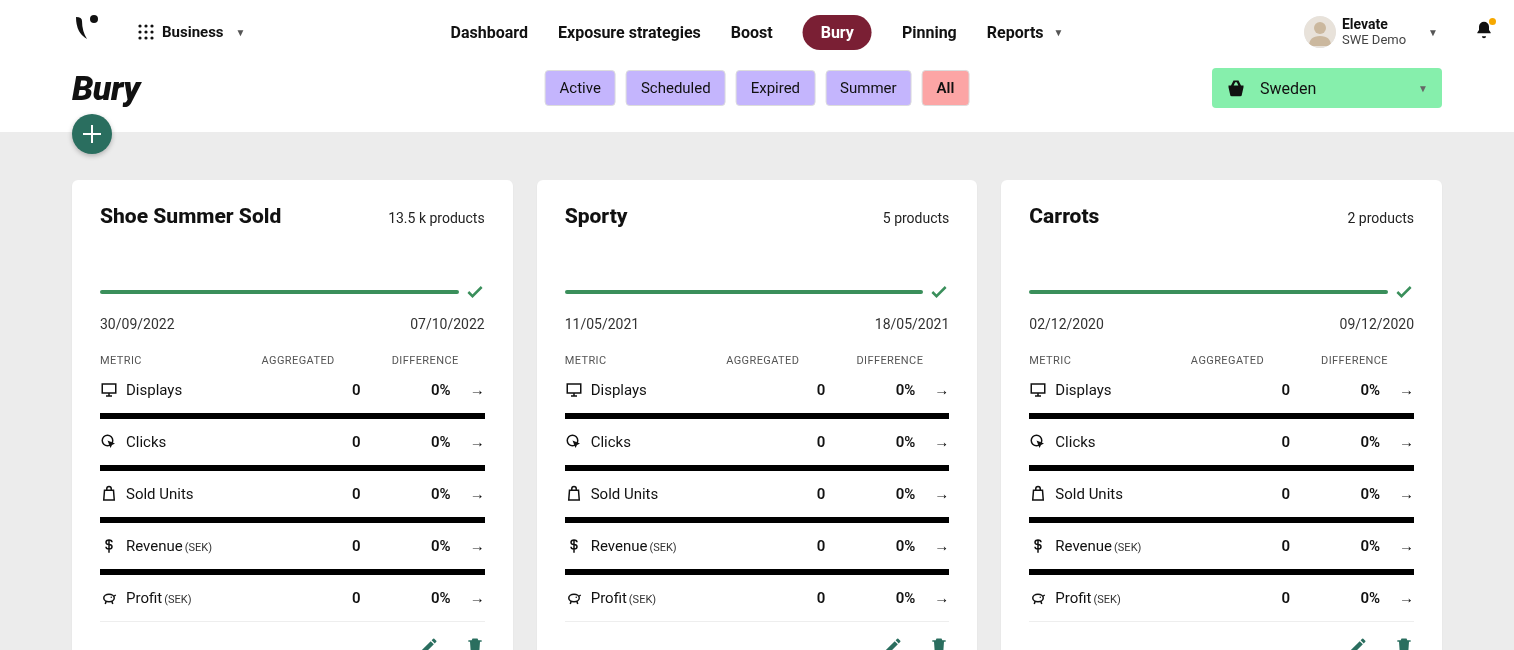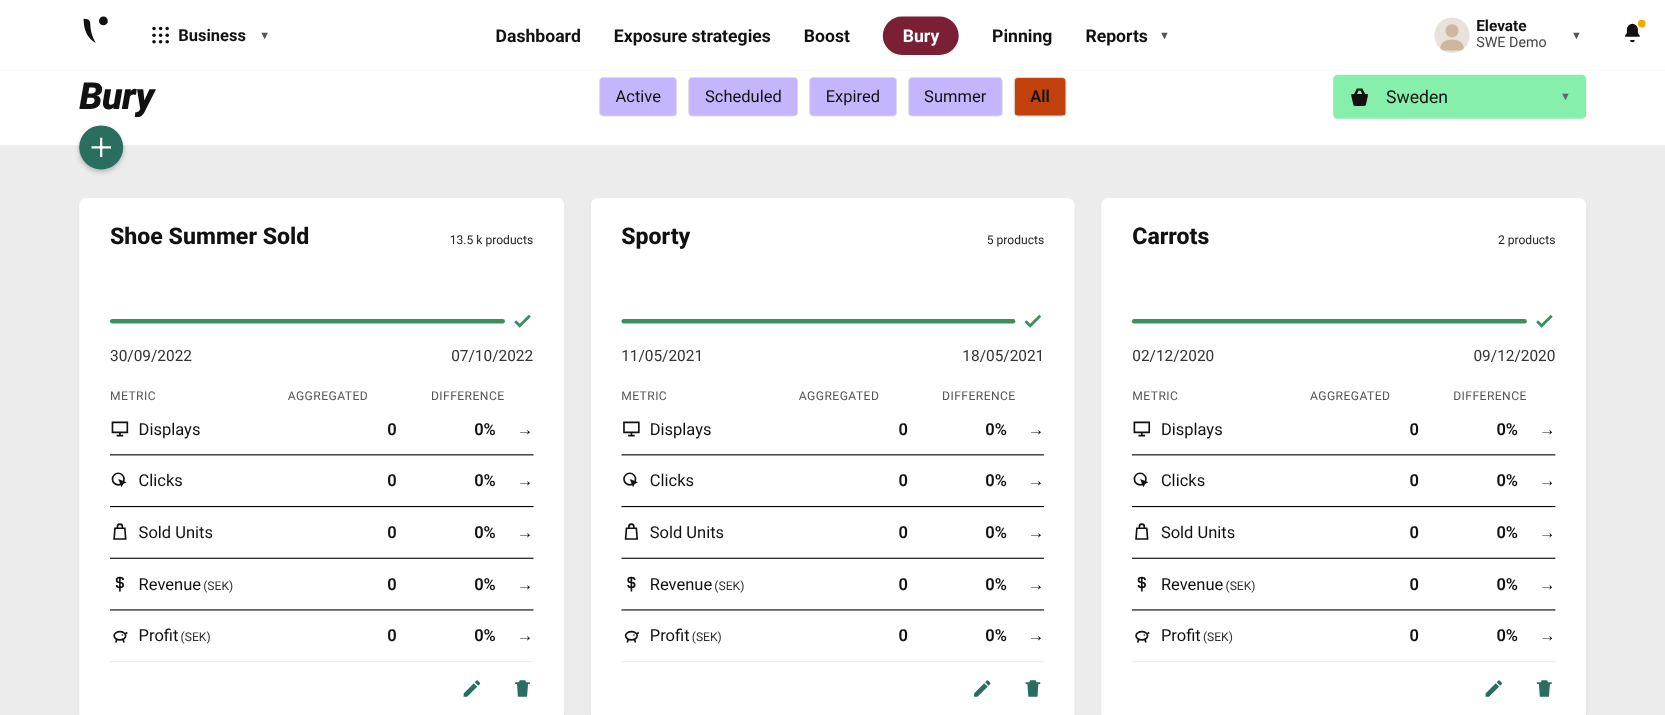--- a/index.html
+++ b/index.html
@@ -99,21 +99,21 @@
     }
     .pill {
       border:1px solid #dcdcdc;
       border-radius:4px;
       padding:8px 14px;
       font-size:15px;
       background:#c4b5fd;
       cursor:pointer;
     }
     .pill.active {
-      background:#c2410c;
+      background:#fca5a5;
       border-color:#dcdcdc;
       font-weight:600;
     }
     .locale-select {
       margin-left:auto;
       background:#86efac;
       border-radius:4px;
       padding:10px 14px;
       display:flex;
       align-items:center;
@@ -149,33 +149,33 @@
       background:#fff;
       border-radius:6px;
       flex:1;
       padding: 24px 28px 14px 28px;
       box-shadow:0 1px 2px rgba(0,0,0,.05);
       display:flex;
       flex-direction:column;
     }
     .card-head { display:flex; justify-content:space-between; align-items:baseline; }
     .card-title { font-weight:800; font-size:21px; }
-    .card-count { font-size:11px; color:#222; }
+    .card-count { font-size:14px; color:#222; }
     .progress-row { margin-top:54px; display:flex; align-items:center; gap:6px; }
     .progress-bar { flex:1; height:4px; background:#3a8f5b; border-radius:2px; }
     .dates-row { display:flex; justify-content:space-between; margin-top:14px; font-size:14px; color:#333; }
     .table-head { display:flex; margin-top:22px; font-size:11px; letter-spacing:0.4px; color:#555; }
     .th-metric { flex:1.3; }
     .th-agg { width:110px; text-align:right; }
     .th-diff { width:150px; text-align:right; padding-right:26px; }
     .metric-row {
       display:flex;
       align-items:center;
       padding:14px 0;
-      border-bottom:1px solid #000000;
+      border-bottom:6px solid #000000;
       font-size:15px;
     }
     .metric-icon { width:26px; display:flex; align-items:center; justify-content:flex-start; }
     .metric-label { flex:1; display:flex; align-items:baseline; gap:2px; }
     .metric-unit { font-size:11px; color:#333; }
     .metric-agg { width:110px; text-align:right; font-weight:600; }
     .metric-diff { width:90px; text-align:right; font-weight:600; }
     .metric-arrow { width:34px; text-align:right; }
     .card-actions { display:flex; justify-content:flex-end; gap:26px; padding-top:14px; }
     .icon-btn { cursor:pointer; }

